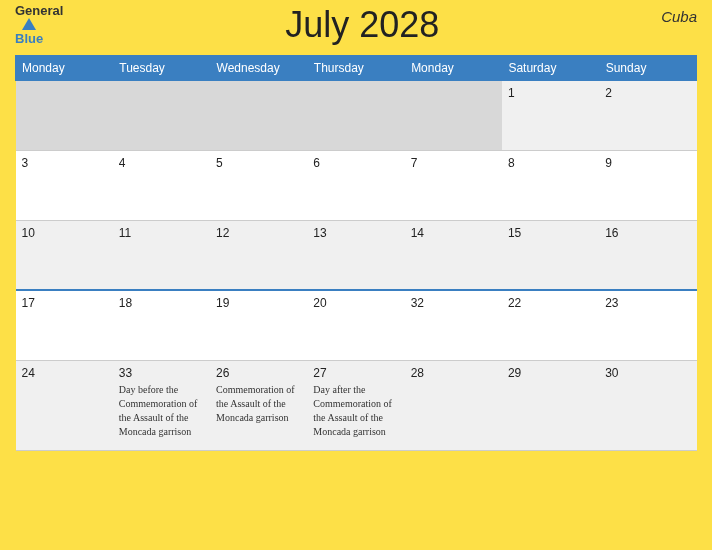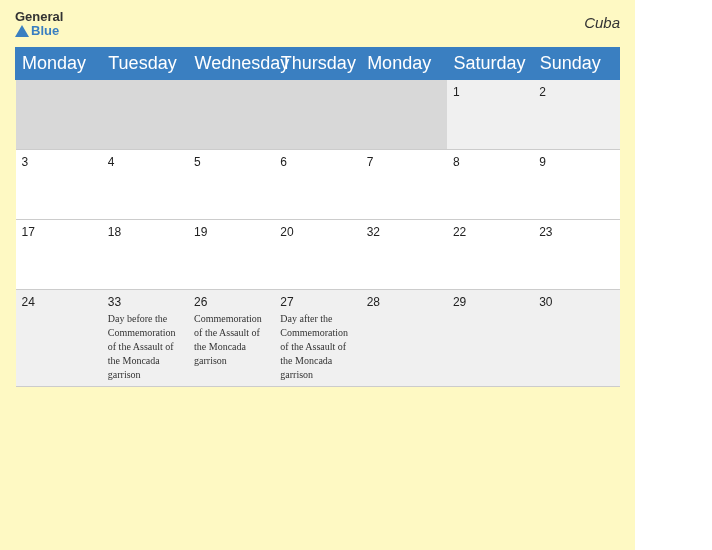--- a/index.html
+++ b/index.html
@@ -4,24 +4,24 @@
   <style>
     * { box-sizing: border-box; margin: 0; padding: 0; }
     body {
       font-family: Arial, sans-serif;
       background: #fff;
       width: 712px;
       height: 550px;
       overflow: hidden;
     }
     .page {
-      width: 635px;
+      width: 712px;
       height: 550px;
-      background: #fef9c3;
-      padding: 10px 15px;
+      background: #fde047;
+      padding: 4px 15px;
     }
     .header {
       display: flex;
       align-items: center;
       justify-content: space-between;
       margin-bottom: 8px;
     }
     .logo {
       display: flex;
       flex-direction: column;
@@ -31,20 +31,21 @@
       line-height: 1.1;
     }
     .logo-general {
       color: #333;
     }
     .logo-blue {
       color: #3a7fc1;
       display: flex;
       align-items: center;
       gap: 2px;
+      flex-direction: column;
     }
     .logo-triangle {
       width: 0;
       height: 0;
       border-left: 7px solid transparent;
       border-right: 7px solid transparent;
       border-bottom: 12px solid #3a7fc1;
       display: inline-block;
     }
     .month-title {
@@ -65,21 +66,21 @@
       width: 100%;
       border-collapse: collapse;
       table-layout: fixed;
     }
     .calendar thead tr {
       background-color: #3a7fc1;
       color: white;
     }
     .calendar thead th {
       padding: 5px 6px;
-      font-size: 18px;
+      font-size: 12px;
       font-weight: normal;
       text-align: left;
       border: 1px solid #3a7fc1;
     }
     .calendar tbody tr {
       height: 70px;
       vertical-align: top;
     }
     .calendar tbody tr:nth-child(odd) {
       background-color: #f5f5f5;
@@ -132,20 +133,21 @@
 
 <div class="page">
   <div class="header">
     <div class="logo">
       <span class="logo-general">General</span>
       <span class="logo-blue">
         <span class="logo-triangle"></span>
         <span>Blue</span>
       </span>
     </div>
+    <div class="month-title">July 2028</div>
     <div class="country">Cuba</div>
   </div>
 
   <table class="calendar">
     <thead>
       <tr>
         <th>Monday</th>
         <th>Tuesday</th>
         <th>Wednesday</th>
         <th>Thursday</th>
@@ -187,20 +189,43 @@
             <span class="day-number">7</span>
           </td>
         <td>
             <span class="day-number">8</span>
           </td>
         <td>
             <span class="day-number">9</span>
           </td>
       </tr>
 
+      <tr class="row-3 highlight-bottom">
+        <td style="border-bottom:2px solid #3a7fc1;">
+            <span class="day-number">10</span>
+          </td>
+        <td style="border-bottom:2px solid #3a7fc1;">
+            <span class="day-number">11</span>
+          </td>
+        <td style="border-bottom:2px solid #3a7fc1;">
+            <span class="day-number">12</span>
+          </td>
+        <td style="border-bottom:2px solid #3a7fc1;">
+            <span class="day-number">13</span>
+          </td>
+        <td style="border-bottom:2px solid #3a7fc1;">
+            <span class="day-number">14</span>
+          </td>
+        <td style="border-bottom:2px solid #3a7fc1;">
+            <span class="day-number">15</span>
+          </td>
+        <td style="border-bottom:2px solid #3a7fc1;">
+            <span class="day-number">16</span>
+          </td>
+      </tr>
 
       <tr class="row-4">
         <td>
             <span class="day-number">17</span>
           </td>
         <td>
             <span class="day-number">18</span>
           </td>
         <td>
             <span class="day-number">19</span>

